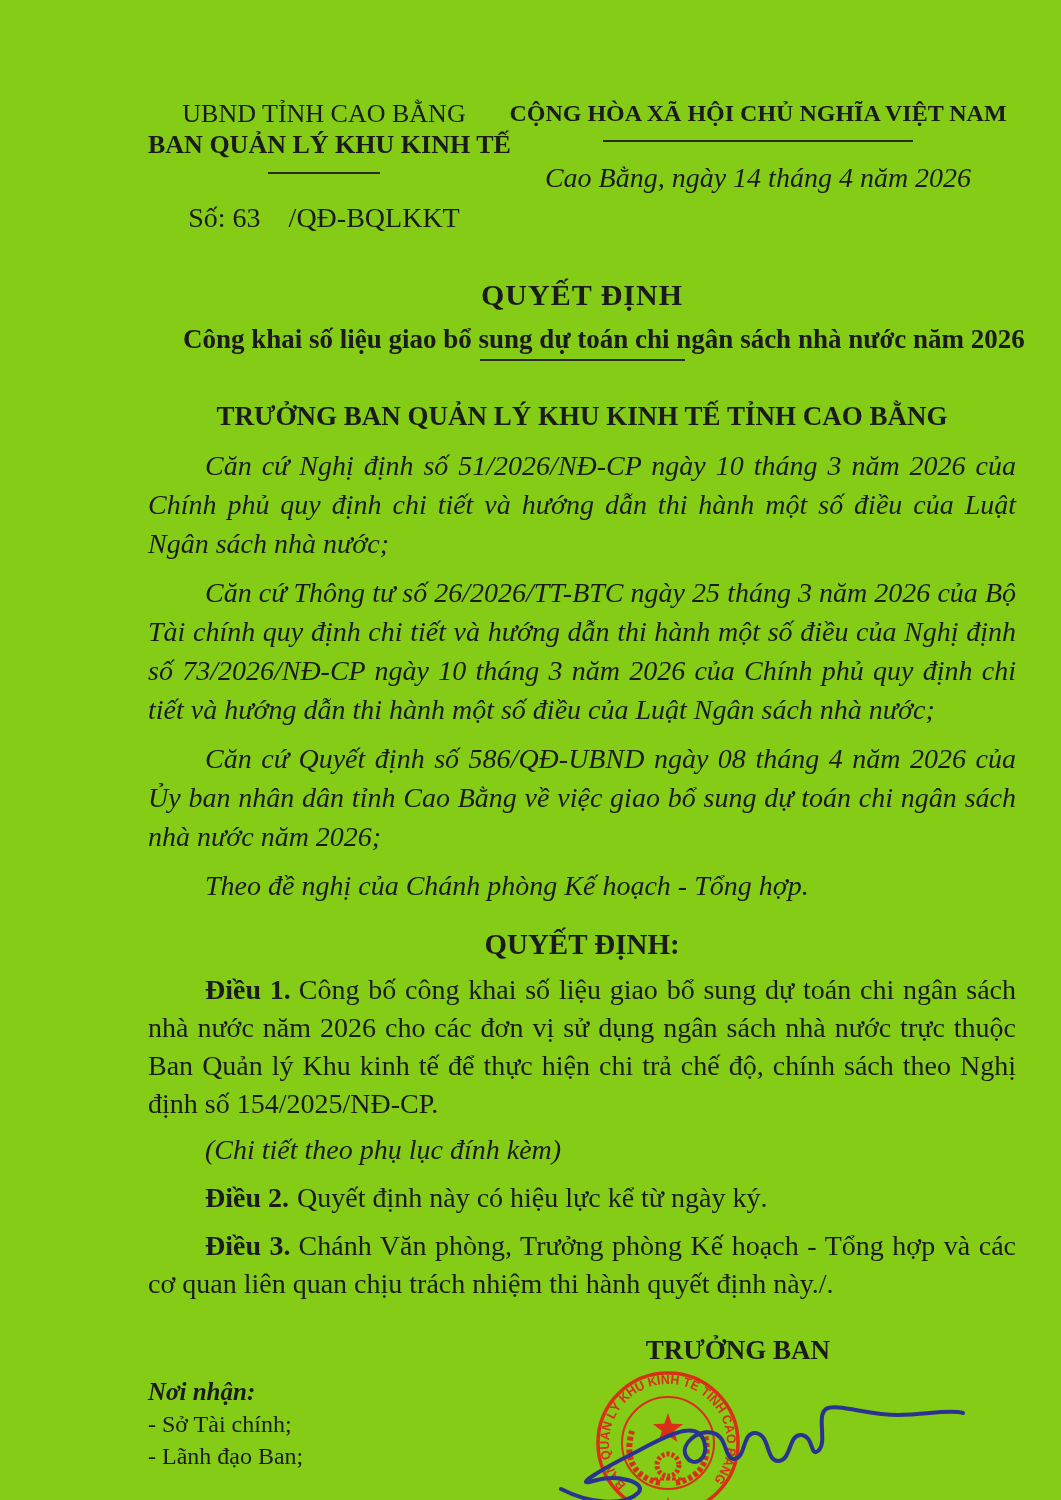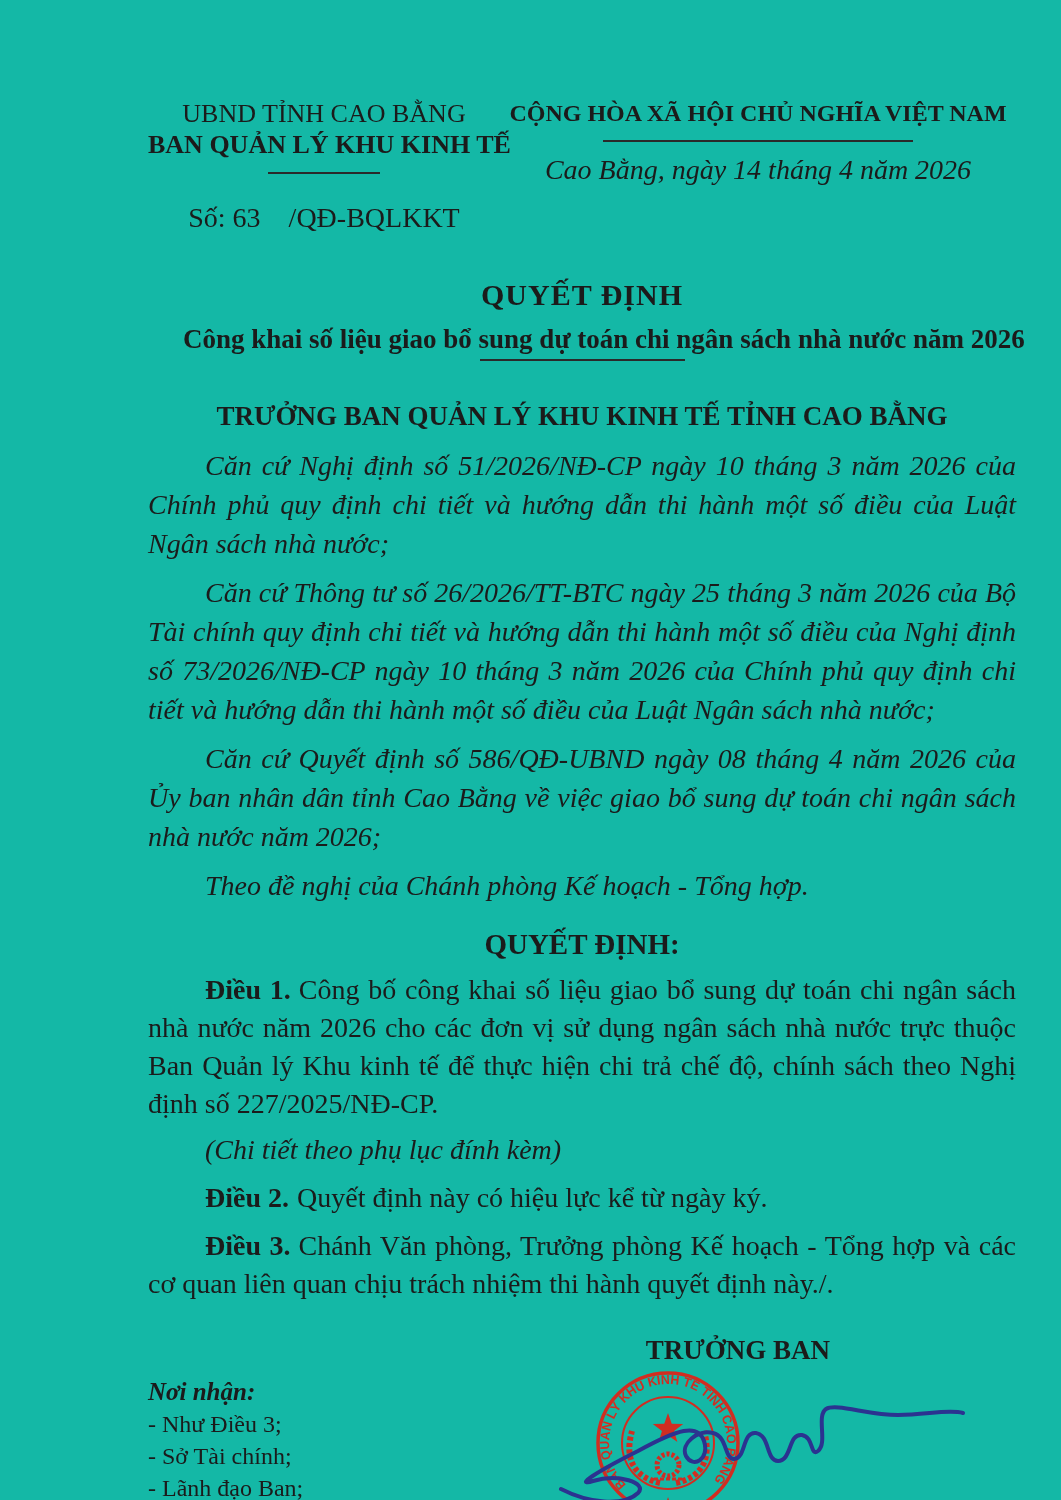--- a/index.html
+++ b/index.html
@@ -1,39 +1,39 @@
 <!DOCTYPE html>
 <html><head>
 <meta charset="utf-8">
 <style>
   * { margin:0; padding:0; box-sizing:border-box; }
   html,body { background:#ffffff; }
   .page {
     position:relative;
     width:1061px; height:1500px;
     margin:0 auto;
-    background:#14b8a6;
+    background:#84cc16;
     color:#1b1b1b;
     font-family:"Liberation Serif", serif;
     padding:98px 45px 0 148px;
     overflow:hidden;
   }
   
   .hdr { display:flex; }
   .hdr-left { width:352px; text-align:center; }
   .hdr-right { flex:1; text-align:center; }
   .org-parent { font-size:26px; line-height:31px; white-space:nowrap; }
   .org-name { font-size:26px; line-height:31px; font-weight:bold; white-space:nowrap; }
   .rule { display:inline-block; border-bottom:2px solid #2a2a2a; height:6px; }
   .rule-left { width:112px; }
   .rule-right { width:310px; }
   .motto1 { font-size:24px; line-height:30px; font-weight:bold; white-space:nowrap; }
   .motto2 { font-size:27px; line-height:32px; font-weight:bold; white-space:nowrap; }
   .doc-no { margin-top:24px; font-size:28px; white-space:pre; }
-  .place-date { margin-top:8px; font-size:28px; font-style:italic; white-space:nowrap; }
+  .place-date { margin-top:16px; font-size:28px; font-style:italic; white-space:nowrap; }
   
   .title-block { margin-top:44px; text-align:center; }
   .doc-type { font-size:30px; font-weight:bold; letter-spacing:1px; }
   .doc-subject { margin-top:12px; font-size:27px; font-weight:bold; white-space:nowrap;margin-left:35px; }
   .subject-rule { display:block; margin:4px auto 0 auto; width:205px; border-bottom:2px solid #2a2a2a; height:2px; }
   .authority { margin-top:40px; font-size:27px; font-weight:bold; text-align:center; white-space:nowrap; }
   
   .preamble { margin-top:14px; }
   .preamble p {
     font-size:28px; line-height:39px; font-style:italic;
@@ -82,31 +82,30 @@
   <div class="preamble">
     <p>Căn cứ Nghị định số 51/2026/NĐ-CP ngày 10 tháng 3 năm 2026 của Chính phủ quy định chi tiết và hướng dẫn thi hành một số điều của Luật Ngân sách nhà nước;</p>
     <p>Căn cứ Thông tư số 26/2026/TT-BTC ngày 25 tháng 3 năm 2026 của Bộ Tài chính quy định chi tiết và hướng dẫn thi hành một số điều của Nghị định số 73/2026/NĐ-CP ngày 10 tháng 3 năm 2026 của Chính phủ quy định chi tiết và hướng dẫn thi hành một số điều của Luật Ngân sách nhà nước;</p>
     <p>Căn cứ Quyết định số 586/QĐ-UBND ngày 08 tháng 4 năm 2026 của Ủy ban nhân dân tỉnh Cao Bằng về việc giao bổ sung dự toán chi ngân sách nhà nước năm 2026;</p>
     <p>Theo đề nghị của Chánh phòng Kế hoạch - Tổng hợp.</p>
   </div>
 
   <div class="decision-heading">QUYẾT ĐỊNH:</div>
 
   <div class="articles">
-    <p class="article"><b>Điều 1.</b><span>Công bố công khai số liệu giao bổ sung dự toán chi ngân sách nhà nước năm 2026 cho các đơn vị sử dụng ngân sách nhà nước trực thuộc Ban Quản lý Khu kinh tế để thực hiện chi trả chế độ, chính sách theo Nghị định số 227/2025/NĐ-CP.</span></p>
+    <p class="article"><b>Điều 1.</b><span>Công bố công khai số liệu giao bổ sung dự toán chi ngân sách nhà nước năm 2026 cho các đơn vị sử dụng ngân sách nhà nước trực thuộc Ban Quản lý Khu kinh tế để thực hiện chi trả chế độ, chính sách theo Nghị định số 154/2025/NĐ-CP.</span></p>
     <p class="attachment-note">(Chi tiết theo phụ lục đính kèm)</p>
     <p class="article"><b>Điều 2.</b><span>Quyết định này có hiệu lực kể từ ngày ký.</span></p>
     <p class="article"><b>Điều 3.</b><span>Chánh Văn phòng, Trưởng phòng Kế hoạch - Tổng hợp và các cơ quan liên quan chịu trách nhiệm thi hành quyết định này./.</span></p>
   </div>
 
   <div class="footer">
     <div class="recipients">
       <div class="recipients-label">Nơi nhận:</div>
       <ul>
-        <li>- Như Điều 3;</li>
         <li>- Sở Tài chính;</li>
         <li>- Lãnh đạo Ban;</li>
 
       </ul>
     </div>
 
     <div class="sign-block">
       <div class="sign-title">TRƯỞNG BAN</div>
 
     </div>

